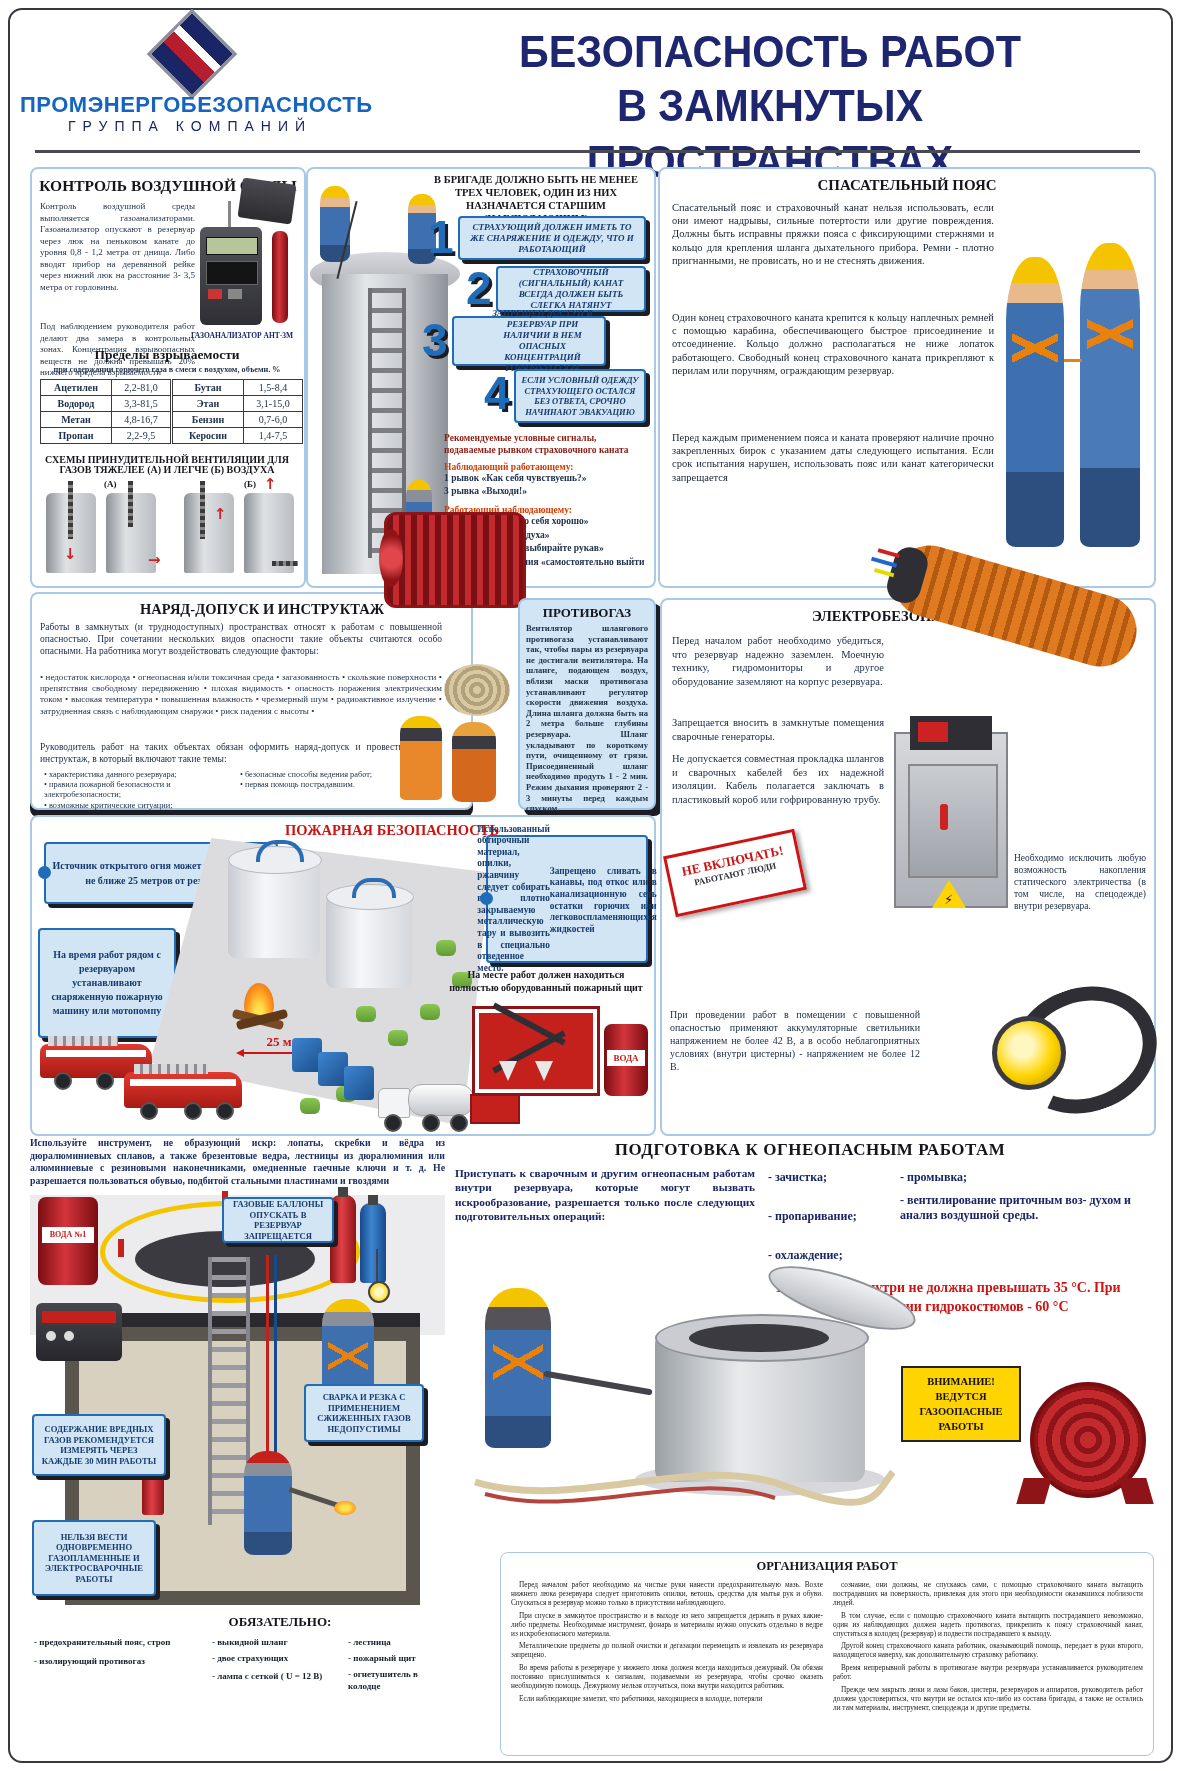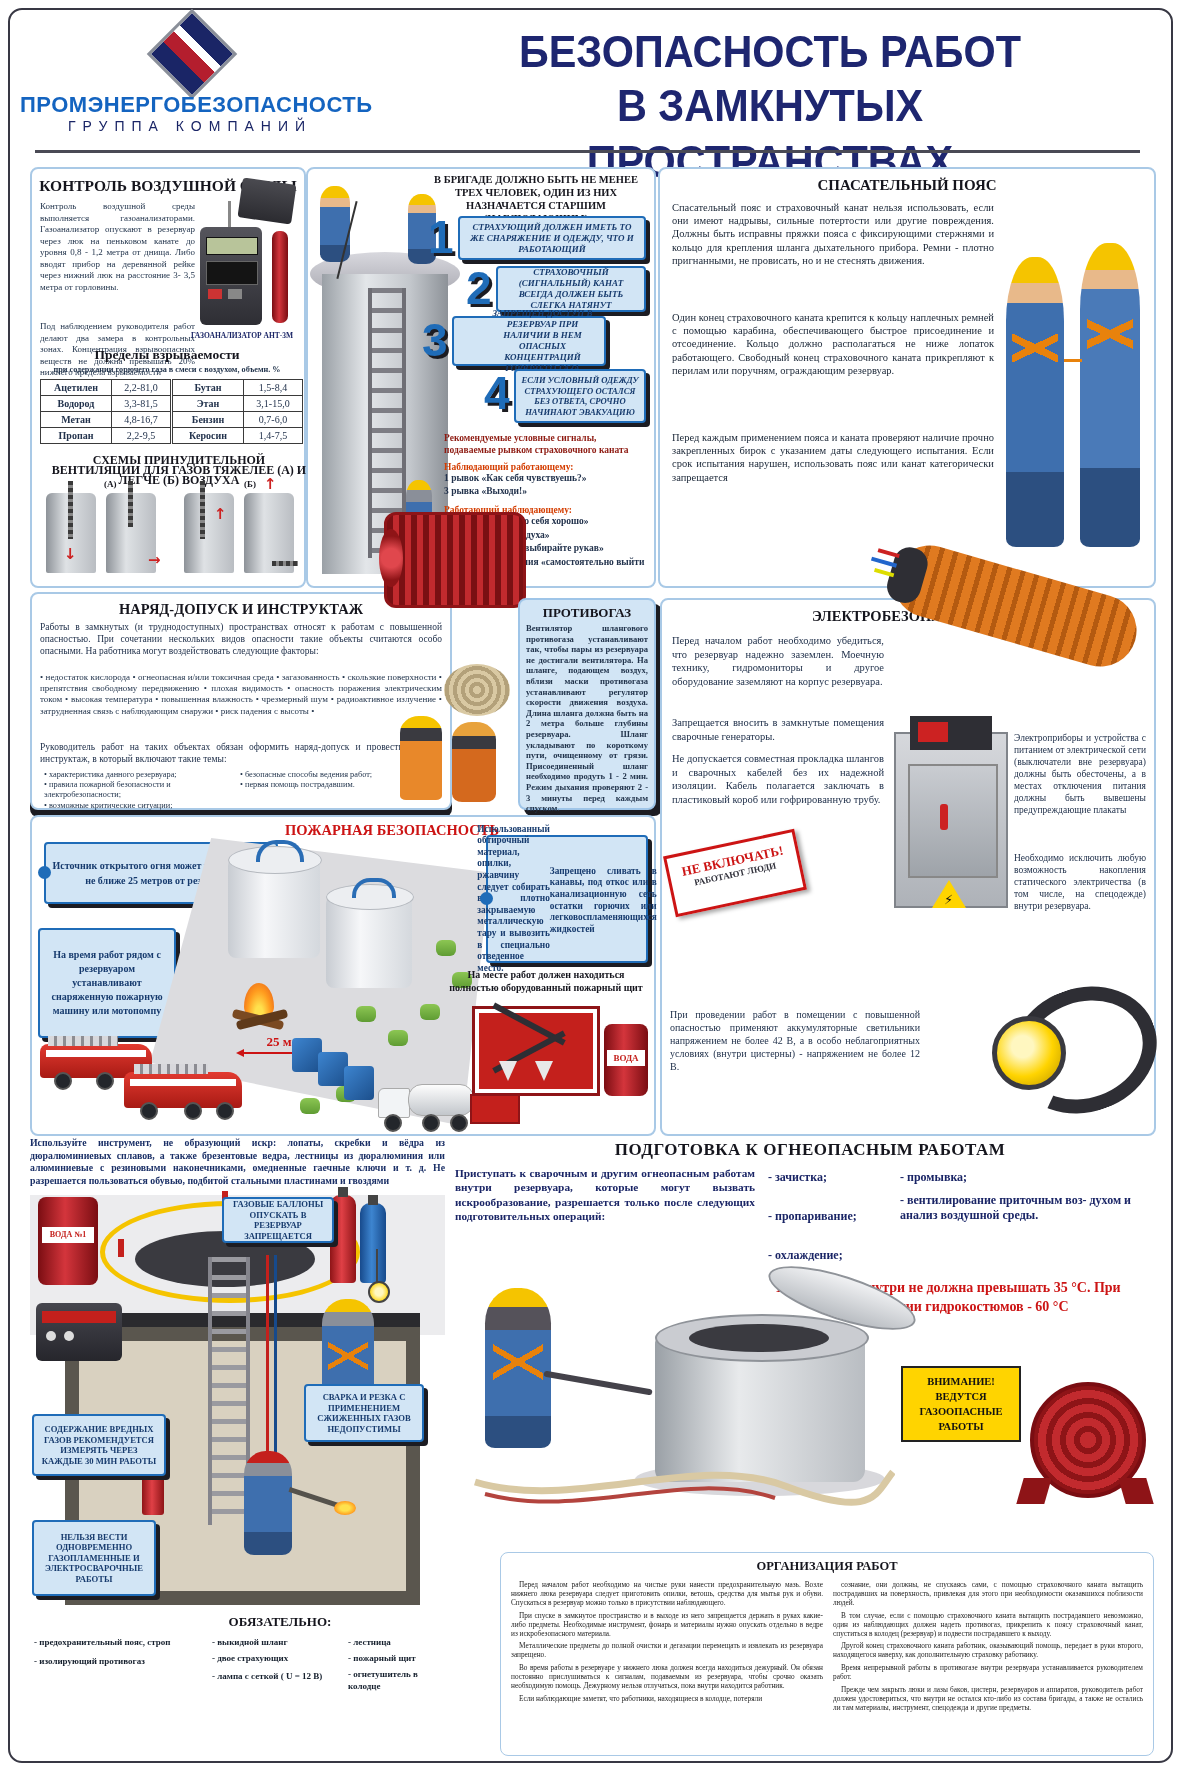--- a/index.html
+++ b/index.html
@@ -99,21 +99,21 @@
             <td class="nm">Бензин</td>
             <td>0,7-6,0</td>
           </tr>
       <tr>
             <td class="nm">Керосин</td>
             <td>1,4-7,5</td>
           </tr>
     </tbody>
       </table>
 
-    <div class="abs" style="left:18px;top:286px;width:258px;text-align:center;font-size:12px;font-weight:bold;color:#15151d;line-height:10px;">СХЕМЫ ПРИНУДИТЕЛЬНОЙ ВЕНТИЛЯЦИИ ДЛЯ ГАЗОВ ТЯЖЕЛЕЕ (А) И ЛЕГЧЕ (Б) ВОЗДУХА</div>
+    <div class="abs" style="left:6px;top:286px;width:258px;text-align:center;font-size:10px;font-weight:bold;color:#15151d;line-height:10px;">СХЕМЫ ПРИНУДИТЕЛЬНОЙ ВЕНТИЛЯЦИИ ДЛЯ ГАЗОВ ТЯЖЕЛЕЕ (А) И ЛЕГЧЕ (Б) ВОЗДУХА</div>
     <div class="ventlabel abs" style="left:72px;top:310px;">(А)</div>
     <div class="ventlabel abs" style="left:212px;top:310px;">(Б)</div>
     <div class="venttank" style="left:14px;top:324px;"></div>
     <div class="hose" style="left:36px;top:312px;height:58px;"></div>
     <div class="rarrow" style="left:32px;top:376px;font-size:15px;">↓</div>
     <div class="venttank" style="left:74px;top:324px;"></div>
     <div class="hose" style="left:96px;top:312px;height:46px;"></div>
     <div class="rarrow" style="left:116px;top:382px;font-size:15px;">→</div>
     <div class="venttank" style="left:152px;top:324px;"></div>
     <div class="hose" style="left:168px;top:312px;height:58px;"></div>
@@ -169,21 +169,21 @@
       </div>
       <div class="person" style="left:76px;top:4px;width:60px;height:304px;background:linear-gradient(#f5c400 0 9%,#e8b98a 9% 15%,#4a7ab8 15% 74%,#2c4f80 74% 100%);">
         <div class="abs" style="left:7px;top:50px;width:46px;height:82px;background:
           linear-gradient(25deg,transparent 46%,#e8820c 46% 54%,transparent 54%),
           linear-gradient(-25deg,transparent 46%,#e8820c 46% 54%,transparent 54%);"></div>
       </div>
       <div class="abs" style="left:60px;top:120px;width:18px;height:3px;background:#e8820c;"></div>
     </div>
   </div>
 
-  <div class="box" style="left:30px;top:592px;width:418px;height:214px;box-shadow:0 7px 0 #1c1c22;">
+  <div class="box" style="left:30px;top:592px;width:418px;height:214px;box-shadow:0 7px 0 #1c1c22;padding-left:21px;">
     <div class="sect-title" style="margin-top:7px;font-size:14.5px;">НАРЯД-ДОПУСК И ИНСТРУКТАЖ</div>
     <div class="abs jtext" style="left:8px;top:28px;width:402px;font-size:9.5px;line-height:11.8px;">Работы в замкнутых (и труднодоступных) пространствах относят к работам с повышенной опасностью. При сочетании нескольких видов опасности такие объекты считаются особо опасными. На работника могут воздействовать следующие факторы:</div>
     <div class="abs jtext" style="left:8px;top:78px;width:402px;font-size:9px;line-height:11.2px;color:#23354d;">• недостаток кислорода • огнеопасная и/или токсичная среда • загазованность • скользкие поверхности • препятствия свободному передвижению • плохая видимость • опасность поражения электрическим током • высокая температура • повышенная влажность • чрезмерный шум • радиоактивное излучение • затрудненная связь с наблюдающим снаружи • риск падения с высоты •</div>
     <div class="abs jtext" style="left:8px;top:148px;width:402px;font-size:9.5px;line-height:11.8px;">Руководитель работ на таких объектах обязан оформить наряд-допуск и провести целевой инструктаж, в который включают такие темы:</div>
     <div class="abs" style="left:12px;top:176px;width:186px;font-size:8.3px;line-height:10.2px;color:#23354d;">
       <div>• характеристика данного резервуара;</div>
       <div>• правила пожарной безопасности и электробезопасности;</div>
       <div>• возможные критические ситуации;</div>
     </div>
     <div class="abs" style="left:208px;top:176px;width:150px;font-size:8.3px;line-height:10.2px;color:#23354d;">
@@ -202,21 +202,20 @@
   <div class="box bluefill shadowbr" style="left:518px;top:598px;width:134px;height:208px;border-color:#9fc5e8;">
     <div class="sect-title" style="margin-top:5px;font-size:13px;">ПРОТИВОГАЗ</div>
     <div class="jtext" style="margin:2px 6px;font-size:8.6px;line-height:10.6px;color:#23354d;font-weight:bold;">Вентилятор шлангового противогаза устанавливают так, чтобы пары из резервуара не достигали вентилятора. На шланге, подающем воздух, вблизи маски противогаза устанавливают регулятор скорости движения воздуха. Длина шланга должна быть на 2 метра больше глубины резервуара. Шланг укладывают по короткому пути, очищенному от грязи. Присоединенный шланг необходимо продуть 1 - 2 мин. Режим дыхания проверяют 2 - 3 минуты перед каждым спуском.</div>
   </div>
 
   <div class="box" style="left:660px;top:598px;width:492px;height:534px;">
     <div class="sect-title" style="margin-top:8px;font-size:14.5px;">ЭЛЕКТРОБЕЗОПАСНОСТЬ</div>
     <div class="abs jtext" style="left:10px;top:34px;width:212px;font-size:10.5px;line-height:13.5px;">Перед началом работ необходимо убедиться, что резервуар надежно заземлен. Моечную технику, гидромониторы и другое оборудование заземляют на корпус резервуара.</div>
     <div class="abs jtext" style="left:10px;top:116px;width:212px;font-size:10.5px;line-height:13.5px;">Запрещается вносить в замкнутые помещения сварочные генераторы.</div>
     <div class="abs jtext" style="left:10px;top:152px;width:212px;font-size:10.5px;line-height:13.5px;">Не допускается совместная прокладка шлангов и сварочных кабелей без их надежной изоляции. Кабель полагается заключать в пластиковый короб или гофрированную трубу.</div>
-    <div class="abs jtext" style="left:352px;top:132px;width:132px;font-size:9.5px;line-height:12px;">Электроприборы и устройства с питанием от электрической сети (выключатели вне резервуара) должны быть обесточены, а в местах отключения питания должны быть вывешены предупреждающие плакаты</div>
     <div class="abs jtext" style="left:352px;top:252px;width:132px;font-size:9.5px;line-height:12px;">Необходимо исключить любую возможность накопления статического электричества (в том числе, на спецодежде) внутри резервуара.</div>
 
     <div class="abs" style="left:228px;top:-30px;width:250px;height:72px;transform:rotate(16deg);border-radius:36px;background:repeating-linear-gradient(90deg,#e07a20 0 9px,#b45a10 9px 14px);">
       <div class="abs" style="left:-4px;top:8px;width:34px;height:56px;background:#2e2e34;border-radius:16px;"></div>
       <div class="abs" style="left:-22px;top:18px;width:22px;height:4px;background:#c22;"></div>
       <div class="abs" style="left:-26px;top:28px;width:26px;height:4px;background:#26c;"></div>
       <div class="abs" style="left:-20px;top:38px;width:20px;height:4px;background:#dd0;"></div>
     </div>
 
     <div class="abs" style="left:232px;top:132px;width:110px;height:172px;background:linear-gradient(#d6d8dc,#aeb2b8);border:2px solid #80848a;">

